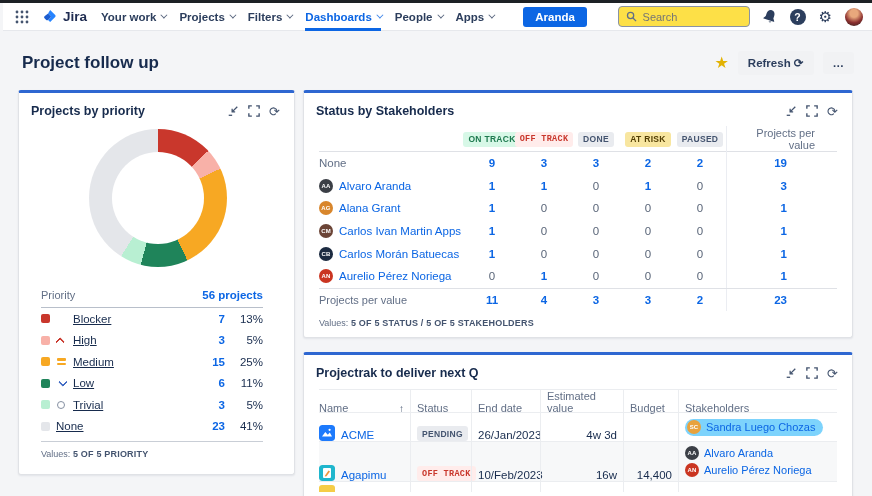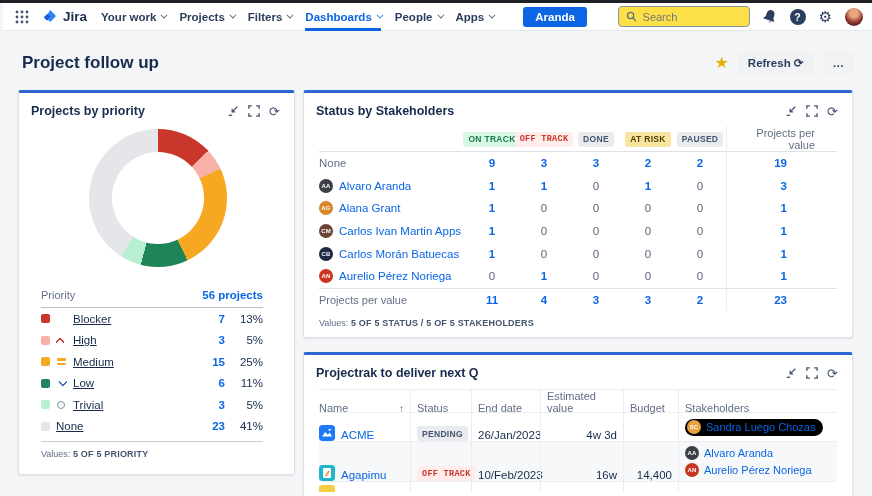--- a/index.html
+++ b/index.html
@@ -114,21 +114,21 @@
   .sort-arrow { color:#44546f; font-size:10px; }
   .prj-datarow { min-height:29px; }
   .prj-datarow.striped { background:#f7f8f9; }
   .proj-name { gap:6px; font-size:11.5px; color:#0c66e4; cursor:pointer; }
   .proj-icon { width:16px; height:16px; border-radius:3px; flex:0 0 16px; }
   .badge2 { font-size:8.5px; font-weight:bold; letter-spacing:.3px; padding:2.5px 5px; border-radius:3px; white-space:nowrap; }
   .cell-date { font-size:11.5px; color:#172b4d; }
   .cell-right { justify-content:flex-end !important; font-size:11.5px; color:#172b4d; }
   .stake-list { flex-direction:column; align-items:flex-start !important; justify-content:center; gap:3px; padding:4px 6px !important; }
   .stake-chip { display:flex; align-items:center; gap:5px; font-size:11px; color:#0c66e4; cursor:pointer; }
-  .stake-chip.pill { background:#000000; border-radius:10px; padding:1.5px 8px 1.5px 2px; }
+  .stake-chip.pill { background:#7dd3fc; border-radius:10px; padding:1.5px 8px 1.5px 2px; }
   .partial-row { height:10px; border-bottom:none; }
   .partial-icon { width:16px; height:7px; border-radius:3px 3px 0 0; background:#f5cd47; margin-top:3px; }
 </style>
 </head>
 <body>
 
 <div class="topstrip"></div>
 
 <div class="nav">
   <div class="nav-left">

